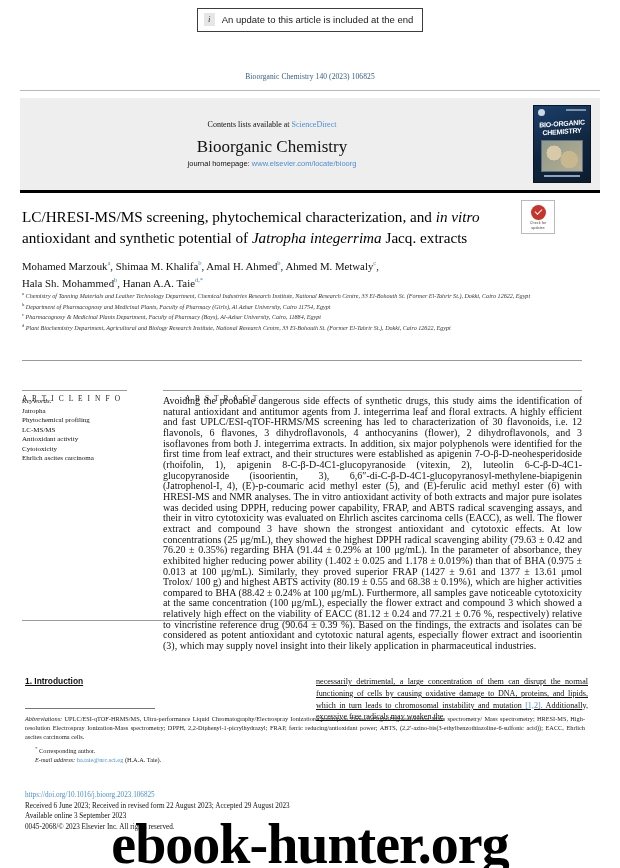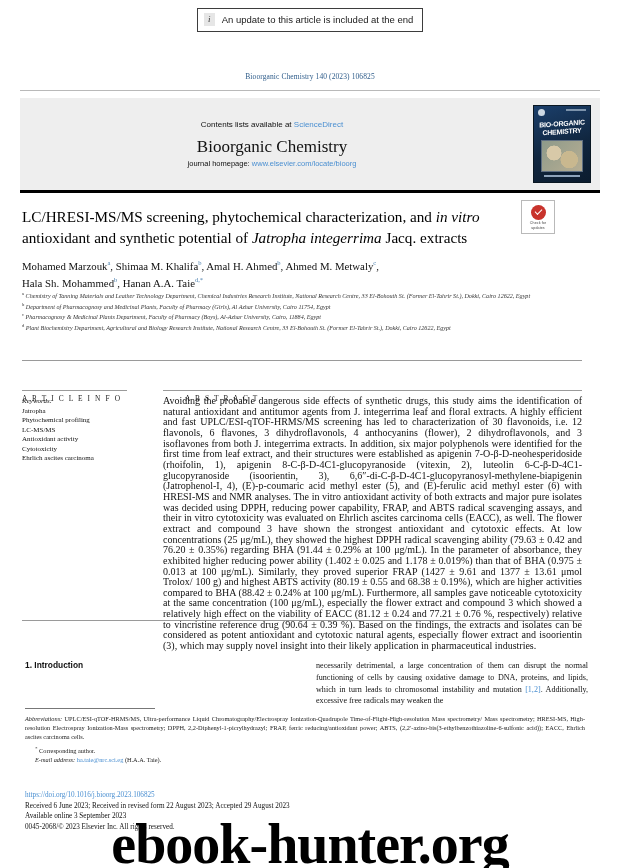--- a/index.html
+++ b/index.html
@@ -104,21 +104,21 @@
   .masthead .center-cell {
     flex: 1;
     background: #eeeeee;
     display: flex;
     flex-direction: column;
     align-items: center;
     justify-content: center;
     gap: 2px;
   }
   .contents-line {
-    font-family: Liberation Sans, sans-serif;
+    font-family: Liberation Serif, serif;
     font-size: 8px;
     color: #111;
   }
   .contents-line .sd-link { color: #4a8fd1; }
   .journal-title {
     font-family: "Liberation Serif", serif;
     font-size: 17px;
     color: #111;
     margin: 6px 0 0 0;
   }
@@ -337,27 +337,28 @@
     top: 620px;
     left: 22px;
     width: 560px;
     height: 1px;
     background: #9a9a9a;
   }
 
   
   .body-col {
     position: absolute;
-    top: 660px;
+    top: 676px;
     width: 272px;
     font-family: "Liberation Serif", serif;
     font-size: 8.1px;
     line-height: 11.8px;
     text-align: justify;
     color: #111;
+    text-decoration: underline;
   }
   #col-left { left: 25px; }
   #col-right { left: 316px; }
   .sec-title {
     font-family: "Liberation Sans", sans-serif;
     font-size: 8.4px;
     font-weight: bold;
     margin: 0 0 10px 0;
   }
   .para { margin: 0; text-indent: 12px; }

